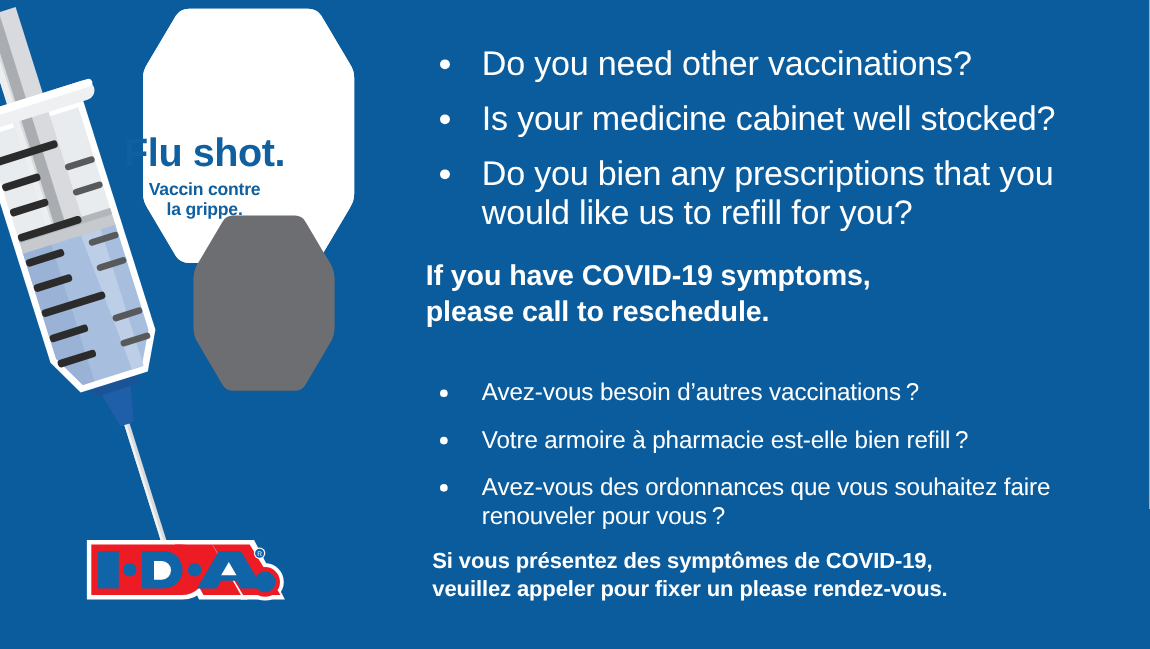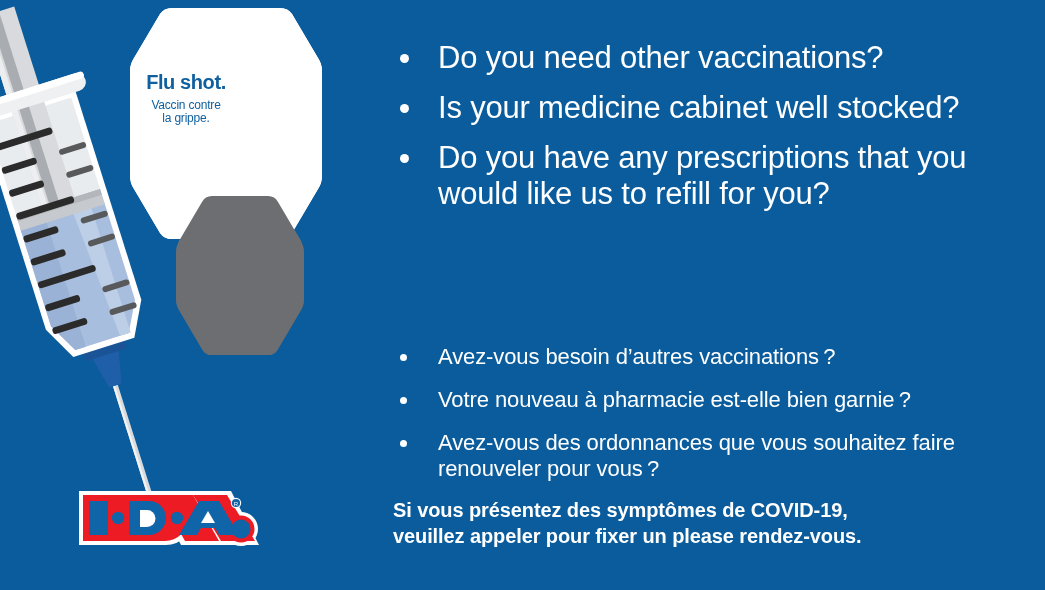--- a/index.html
+++ b/index.html
@@ -30,28 +30,29 @@
   .badge-text {
     position: absolute;
     left: 88px;
     top: 72px;
     width: 196px;
     text-align: center;
     color: #10609f;
     pointer-events: none;
   }
   .badge-title {
-    font-size: 20px;
+    font-size: 36px;
     font-weight: bold;
     line-height: 1.05;
     letter-spacing: -0.4px;
+    margin-top: 48px;
   }
   .badge-sub {
-    font-size: 12px;
-    font-weight: normal;
+    font-size: 16px;
+    font-weight: bold;
     line-height: 1.12;
     margin-top: 6px;
     letter-spacing: -0.2px;
   }
 
   
   #copy {
     position: absolute;
     left: 386px;
     top: 0;
@@ -392,33 +393,37 @@
       <li>
         <span class="dot"></span>
         <span>Do you need other vaccinations?</span>
       </li>
       <li>
         <span class="dot"></span>
         <span>Is your medicine cabinet well stocked?</span>
       </li>
       <li>
         <span class="dot"></span>
-        <span>Do you have any prescriptions that you would like us to refill for you?</span>
+        <span>Do you bien any prescriptions that you would like us to refill for you?</span>
       </li>
     </ul>
 
+    <div id="en-bold">
+      <span>If you have COVID-19 symptoms,</span><br>
+      <span>please call to reschedule.</span>
+    </div>
 
     <ul class="qlist" id="fr-list">
       <li>
         <span class="dot"></span>
         <span>Avez-vous besoin d’autres vaccinations ?</span>
       </li>
       <li>
         <span class="dot"></span>
-        <span>Votre nouveau à pharmacie est-elle bien garnie ?</span>
+        <span>Votre armoire à pharmacie est-elle bien refill ?</span>
       </li>
       <li>
         <span class="dot"></span>
         <span>Avez-vous des ordonnances que vous souhaitez faire renouveler pour vous ?</span>
       </li>
     </ul>
 
     <div id="fr-bold">
       <span>Si vous présentez des symptômes de COVID-19,</span><br>
       <span>veuillez appeler pour fixer un please rendez-vous.</span>

